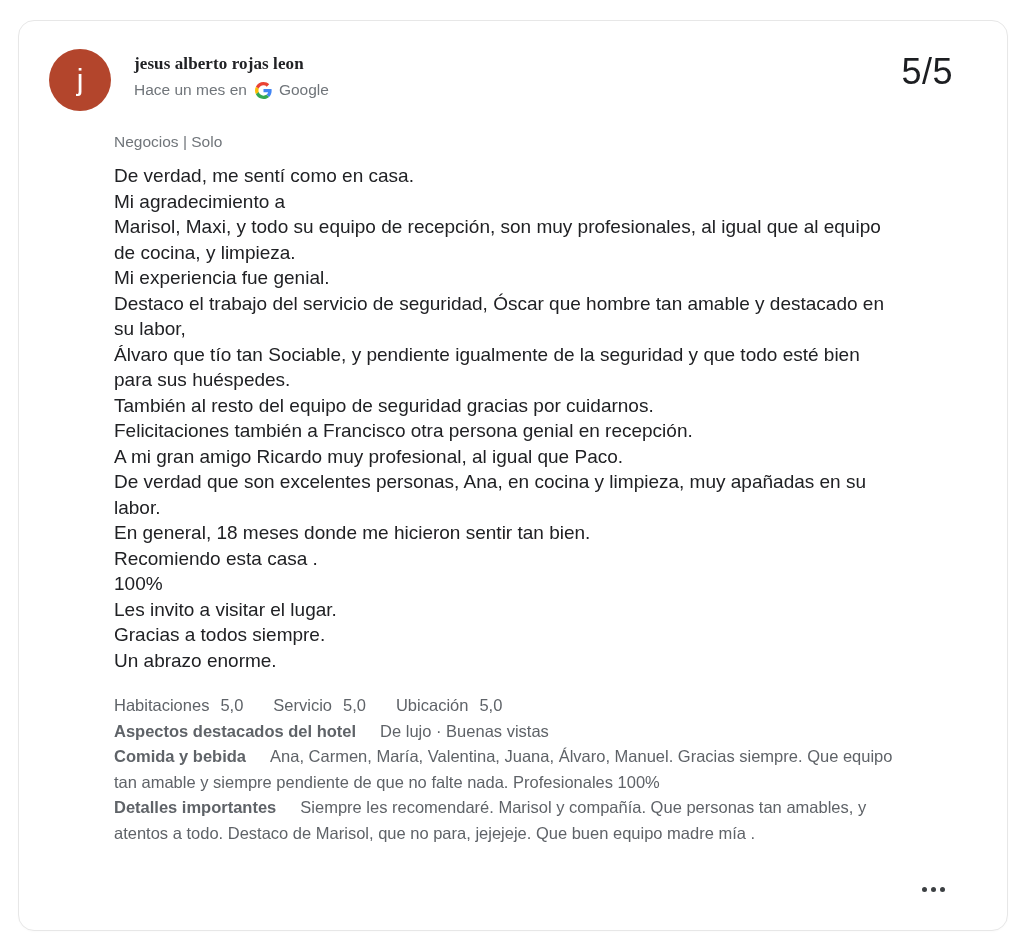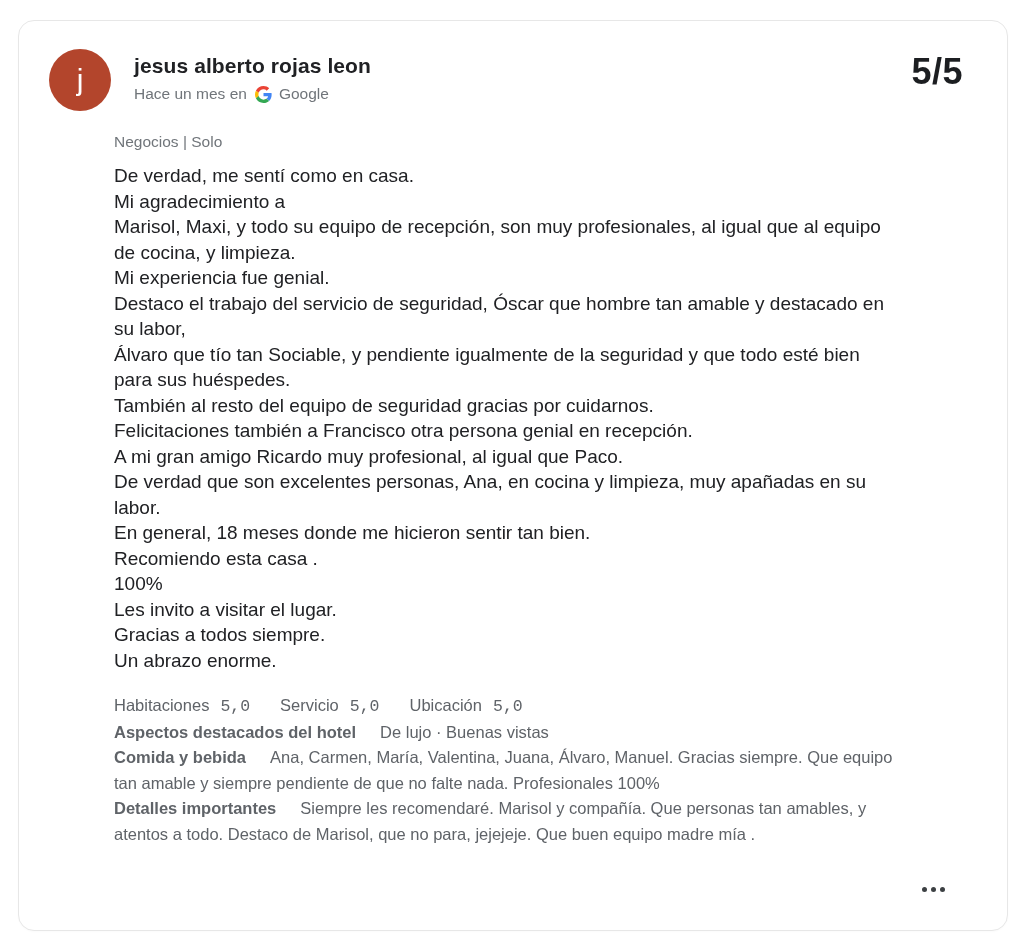--- a/index.html
+++ b/index.html
@@ -38,38 +38,39 @@
     width: 62px; height: 62px;
     border-radius: 50%;
     background: var(--avatar-bg);
     color: #ffffff;
     font-size: 30px;
     display: flex; align-items: center; justify-content: center;
     flex: 0 0 auto;
   }
   .header-info { margin-left: 23px; padding-top: 5px; }
   .reviewer-name {
-    font-size: 21px;
+    font-size: 17px;
     font-weight: 700;
     color: var(--primary-text);
     letter-spacing: 0.1px;
+    font-family: Liberation Serif, serif;
   }
   .subline {
     margin-top: 7px;
     font-size: 15.5px;
     color: var(--secondary-text);
     display: flex; align-items: center; text-align: right;
   }
   .subline .g-icon { margin: 0 7px 0 8px; display: inline-flex; }
   .g-icon svg { width: 17px; height: 17px; display: block; }
   .score {
     position: absolute;
-    top: 30px; right: 44px;
+    top: 30px; right: 54px;
     font-size: 36px;
-    font-weight: 700;
+    font-weight: 400;
     color: #1c1e21;
     letter-spacing: 0.5px;
   }
   .content { padding: 0 100px 0 95px; }
   .trip-type {
     margin-top: 22px;
     font-size: 15.5px;
     color: var(--secondary-text);
   }
   .review-body {
@@ -80,21 +81,21 @@
     color: var(--primary-text);
   }
   .details {
     margin-top: 20px;
     max-width: 783px;
     font-size: 16.5px;
     line-height: 25.5px;
     color: var(--detail-text);
   }
   .ratings .lbl { font-weight: 400; margin-right: 11px; }
-  .ratings .val { margin-right: 30px; font-family: Liberation Mono, monospace; }
+  .ratings .val { margin-right: 30px; }
   .section .lbl { font-weight: 700; margin-right: 24px; }
   .more-btn {
     position: absolute;
     right: 58px; bottom: 32px;
     display: flex; gap: 4px;
     padding: 6px 4px;
     cursor: pointer;
     border-radius: 12px;
   }
   .more-btn .dot {

